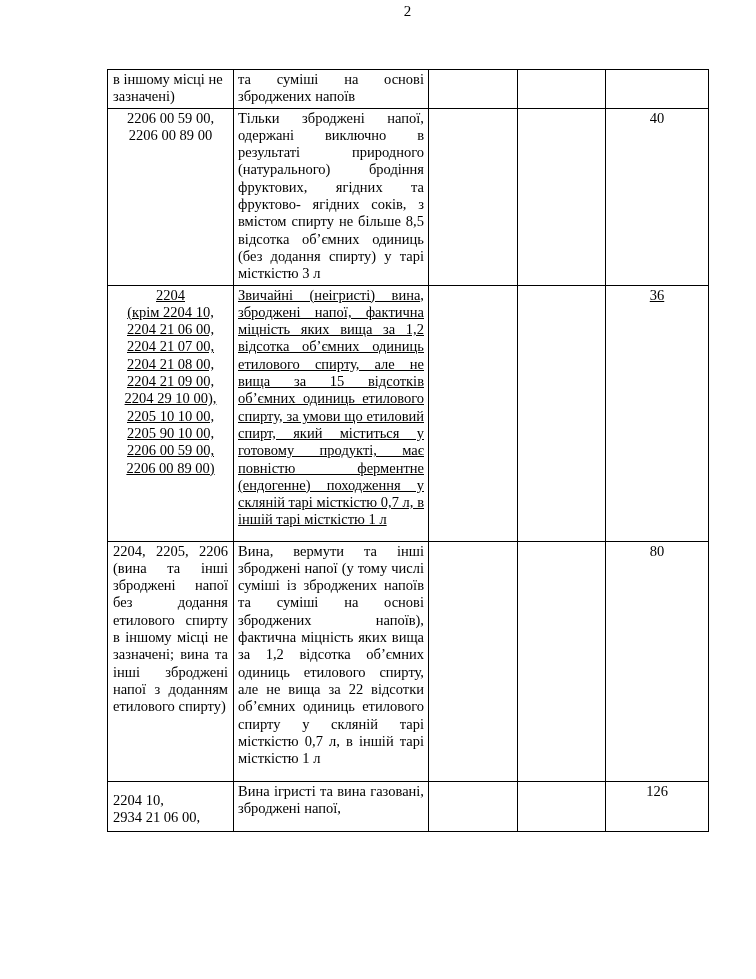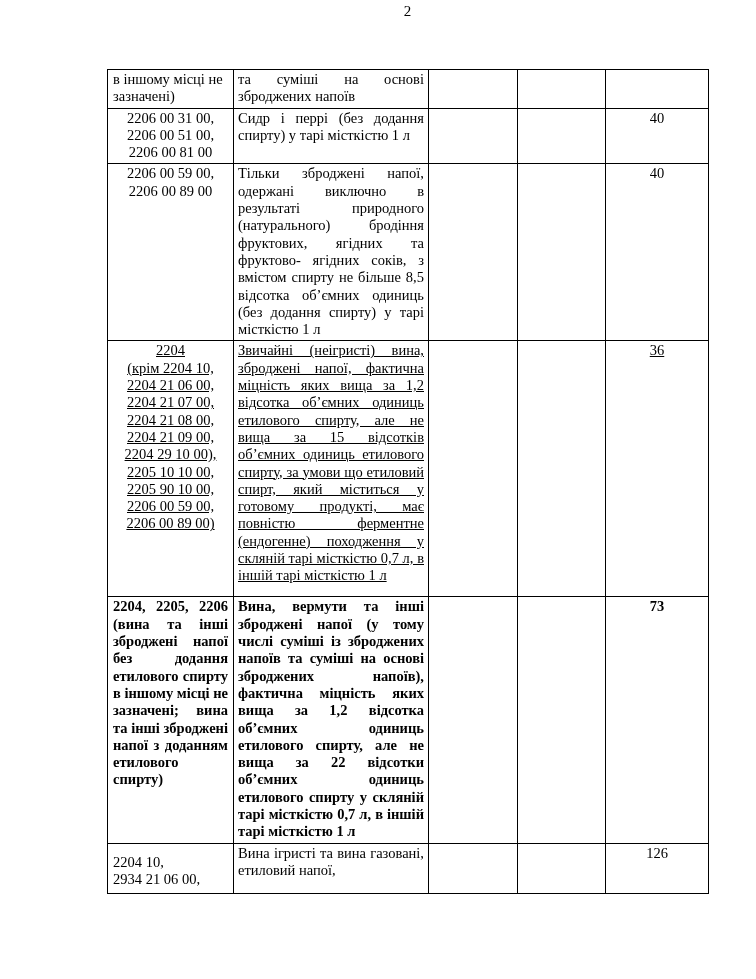--- a/index.html
+++ b/index.html
@@ -88,34 +88,25 @@
 
       <tr style="height:38px;">
         <td class="codes align-left">в іншому місці не
 зазначені)</td>
         <td class="desc">та суміші на основі зброджених напоїв</td>
         <td class="empty"></td>
         <td class="empty"></td>
         <td class="rate"></td>
       </tr>
 
-      <tr style="height:52px;">
-        <td class="codes">2206 00 31 00,
-2206 00 51 00,
-2206 00 81 00</td>
-        <td class="desc">Сидр і перрі (без додання спирту) у тарі місткістю 1 л</td>
-        <td class="empty"></td>
-        <td class="empty"></td>
-        <td class="rate">40</td>
-      </tr>
 
       <tr style="height:170px;">
         <td class="codes">2206 00 59 00,
 2206 00 89 00</td>
-        <td class="desc">Тільки зброджені напої, одержані виключно в результаті природного (натурального) бродіння фруктових, ягідних та фруктово- ягідних соків, з вмістом спирту не більше 8,5 відсотка об’ємних одиниць (без додання спирту) у тарі місткістю 1 л</td>
+        <td class="desc">Тільки зброджені напої, одержані виключно в результаті природного (натурального) бродіння фруктових, ягідних та фруктово- ягідних соків, з вмістом спирту не більше 8,5 відсотка об’ємних одиниць (без додання спирту) у тарі місткістю 3 л</td>
         <td class="empty"></td>
         <td class="empty"></td>
         <td class="rate">40</td>
       </tr>
 
       <tr style="height:256px;text-decoration:underline;">
         <td class="codes">2204
 (крім 2204 10,
 2204 21 06 00,
 2204 21 07 00,
@@ -125,32 +116,32 @@
 2205 10 10 00,
 2205 90 10 00,
 2206 00 59 00,
 2206 00 89 00)</td>
         <td class="desc">Звичайні (неігристі) вина, зброджені напої, фактична міцність яких вища за 1,2 відсотка об’ємних одиниць етилового спирту, але не вища за 15 відсотків об’ємних одиниць етилового спирту, за умови що етиловий спирт, який міститься у готовому продукті, має повністю ферментне (ендогенне) походження у скляній тарі місткістю 0,7 л, в іншій тарі місткістю 1 л</td>
         <td class="empty"></td>
         <td class="empty"></td>
         <td class="rate">36</td>
       </tr>
 
-      <tr style="height:240px;font-weight:bold;">
+      <tr style="height:240px;">
         <td class="codes align-justify">2204, 2205, 2206 (вина та інші зброджені напої без додання етилового спирту в іншому місці не зазначені; вина та інші зброджені напої з доданням етилового спирту)</td>
         <td class="desc">Вина, вермути та інші зброджені напої (у тому числі суміші із зброджених напоїв та суміші на основі зброджених напоїв), фактична міцність яких вища за 1,2 відсотка об’ємних одиниць етилового спирту, але не вища за 22 відсотки об’ємних одиниць етилового спирту у скляній тарі місткістю 0,7 л, в іншій тарі місткістю 1 л</td>
         <td class="empty"></td>
         <td class="empty"></td>
-        <td class="rate">73</td>
+        <td class="rate">80</td>
       </tr>
 
       <tr style="height:50px;">
         <td class="codes align-left offset-top">2204 10,
 2934 21 06 00,</td>
-        <td class="desc">Вина ігристі та вина газовані, етиловий напої,</td>
+        <td class="desc">Вина ігристі та вина газовані, зброджені напої,</td>
         <td class="empty"></td>
         <td class="empty"></td>
         <td class="rate">126</td>
       </tr>
 
     </tbody>
   </table>
 
 </div>
 

